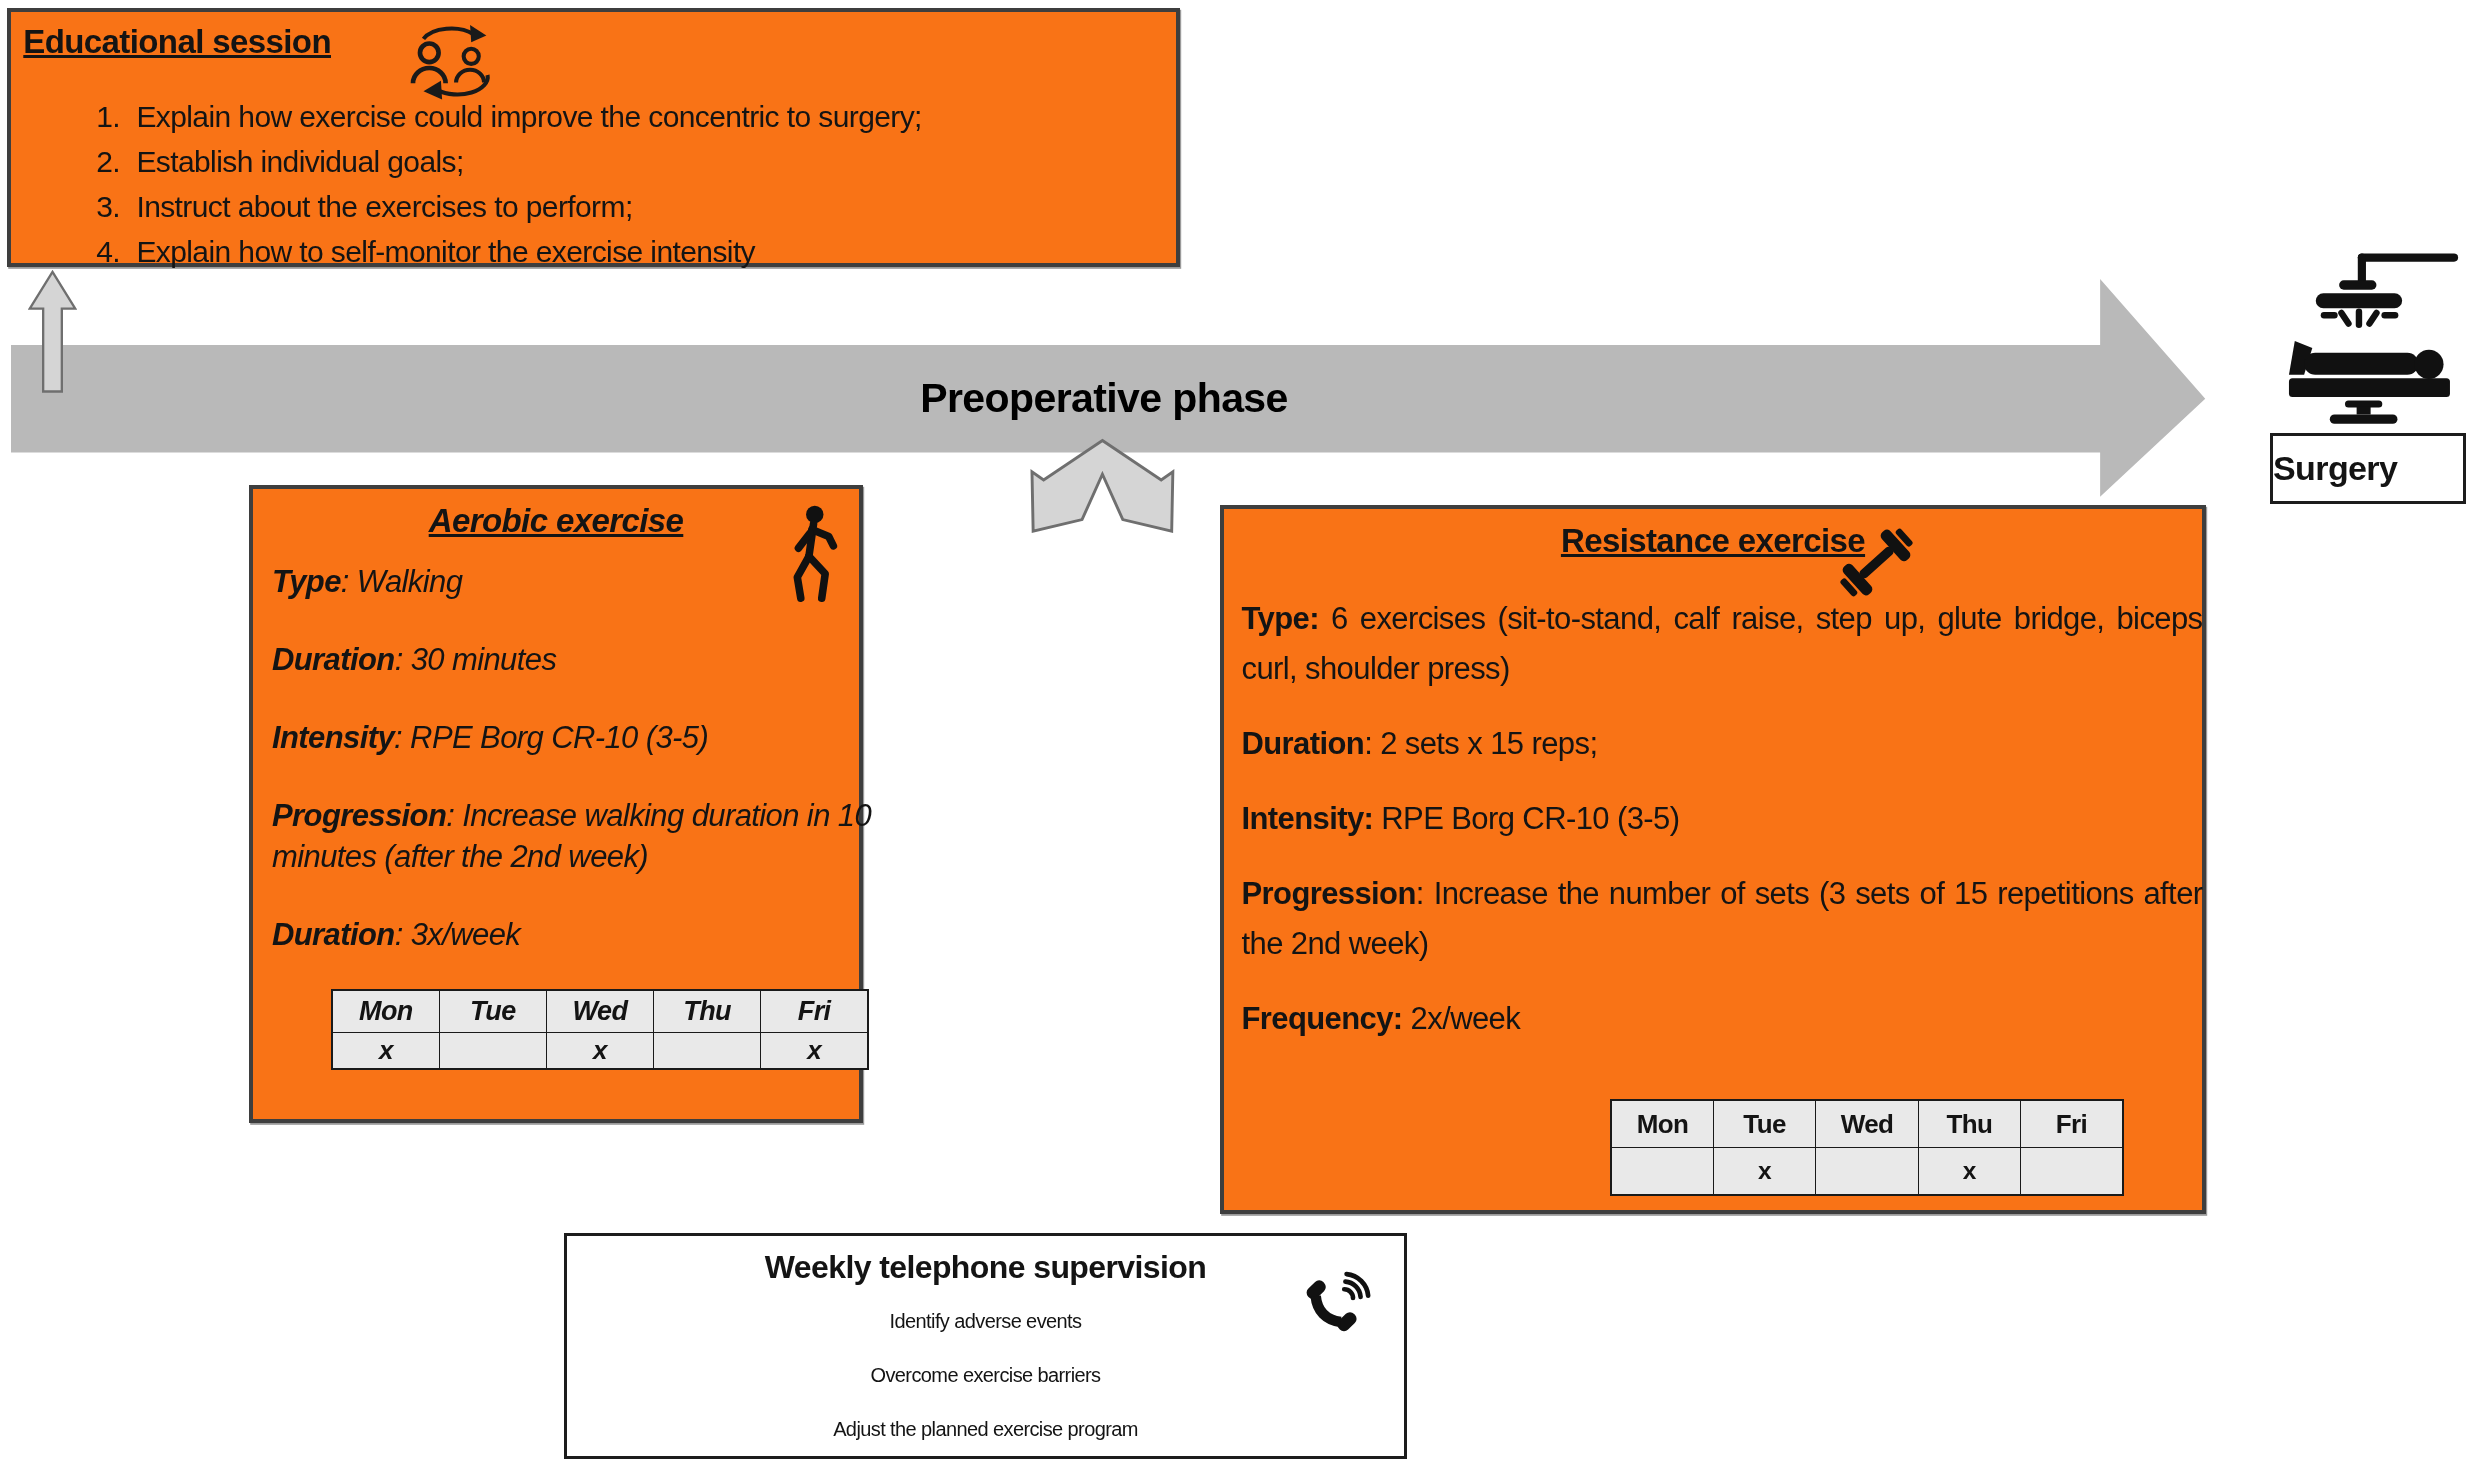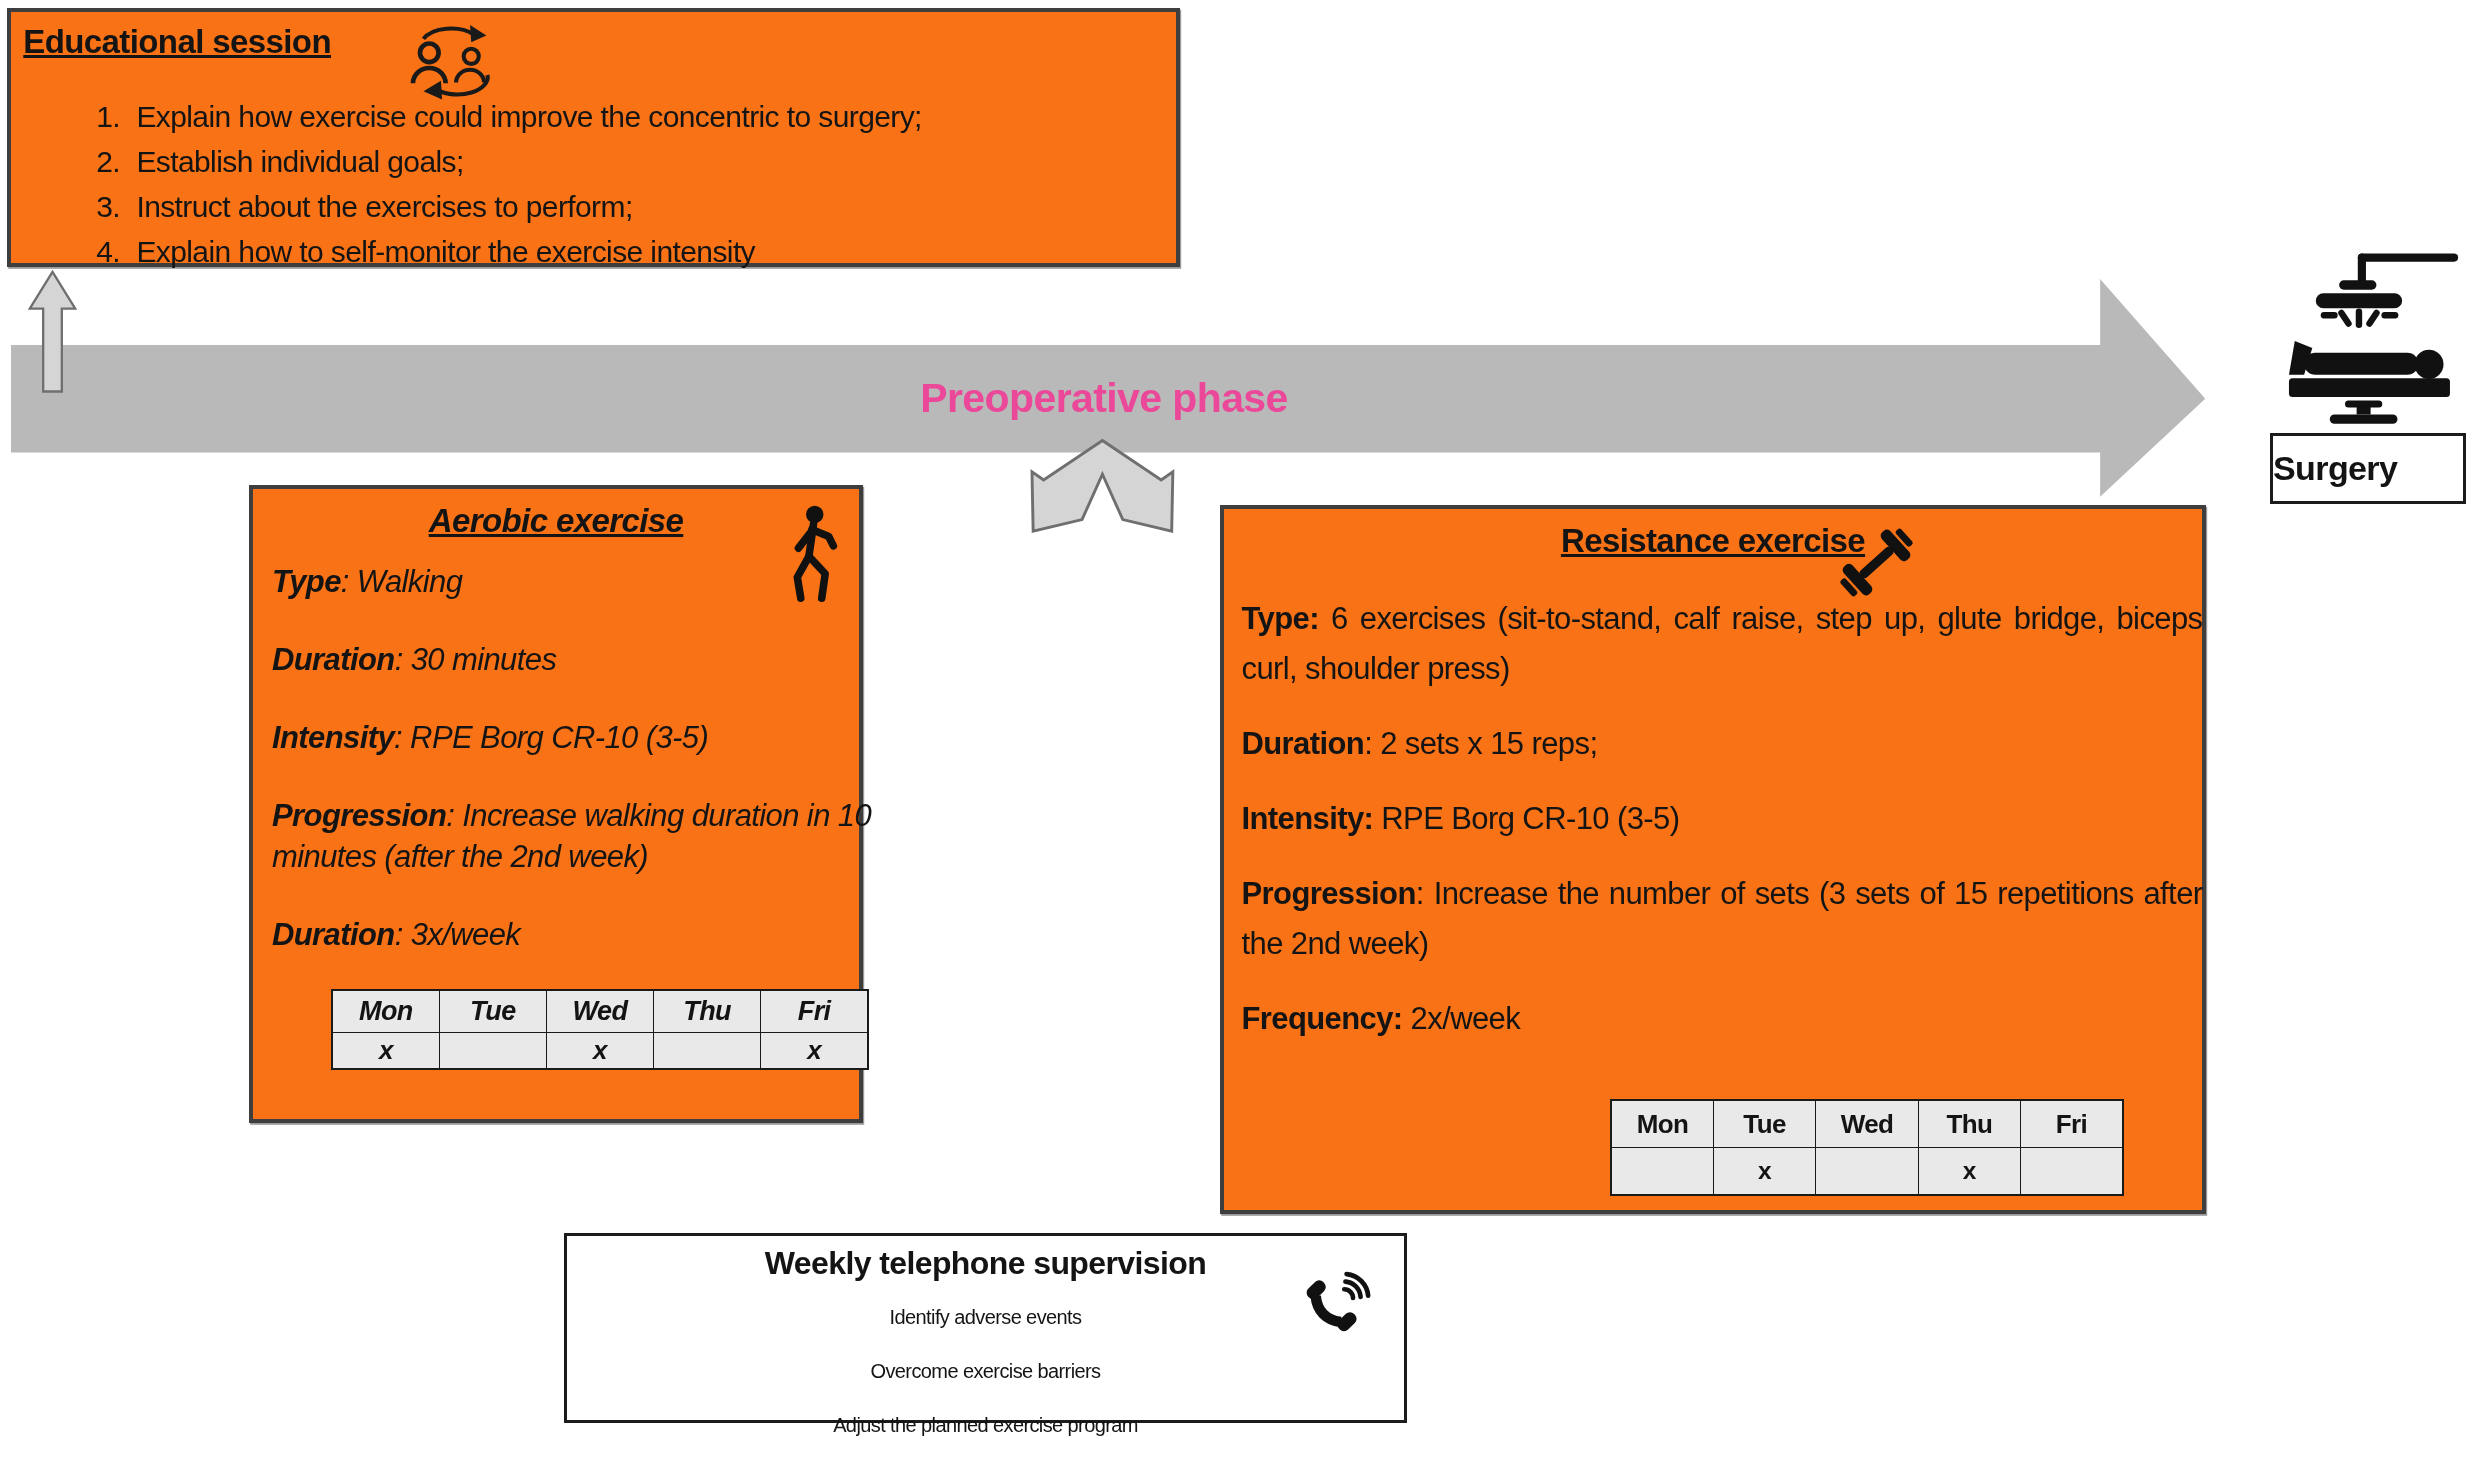--- a/index.html
+++ b/index.html
@@ -25,21 +25,21 @@
     letter-spacing:-0.6px;white-space:nowrap;
   }
   .edu-title{margin:10.5px 0 0 12.3px;}
   .edu-list{position:absolute;left:65px;top:82px;width:1086px;}
   .edu-item{display:flex;line-height:45px;font-size:30px;letter-spacing:-0.6px;}
   .edu-item .num{width:44px;text-align:right;flex:0 0 auto;}
   .edu-item .itext{margin-left:16.4px;white-space:nowrap;}
 
   .band-label{
     font-size:41px;font-weight:bold;letter-spacing:-0.6px;
-    text-align:center;width:526px;left:841px;top:375px;color:#ec4899;
+    text-align:center;width:526px;left:841px;top:375px;color:#000000;
   }
 
   .fields{position:absolute;}
   .fields p{margin:0;}
   .fields b{letter-spacing:-0.6px;}
   .aero-fields{left:19px;top:72px;width:695px;font-size:31px;line-height:41px;letter-spacing:-0.6px;}
   .aero-fields p{margin-bottom:37px;}
   .res-fields{left:17.5px;top:85px;width:961px;font-size:31px;line-height:50px;letter-spacing:-0.6px;}
   .res-fields p{margin-bottom:25px;text-align:justify;}
   .res-fields p.nojust{text-align:left;}
@@ -60,22 +60,22 @@
   .res-table td{height:46px;font-size:24.5px;}
 
   .title-row{display:flex;justify-content:center;margin-top:13px;}
 
   .surgery-box{
     left:2270px;top:433px;width:196px;height:71px;
     display:flex;align-items:center;justify-content:flex-start;
     font-size:34px;font-weight:bold;letter-spacing:-0.6px;
   }
   .phone-box{
-    left:564px;top:1233px;width:843px;height:190px;
-    display:flex;flex-direction:column;justify-content:space-between;align-items:center;
+    left:564px;top:1233px;width:843px;height:226px;
+    display:flex;flex-direction:column;justify-content:flex-end;align-items:center;
     text-align:center;
   }
   .phone-title{font-size:32px;font-weight:bold;line-height:54px;letter-spacing:-0.6px;}
   .phone-line{font-size:20px;line-height:54px;letter-spacing:-0.6px;}
 </style>
 </head>
 <body>
 
 <svg class="abs" style="left:10.5px;top:276px;" width="2196" height="225" viewBox="0 0 3760 385">
   <polygon points="0,118 3577,118 3577,5 3757,210 3577,378 3577,302 0,302" fill="#b9b9b9"></polygon>

